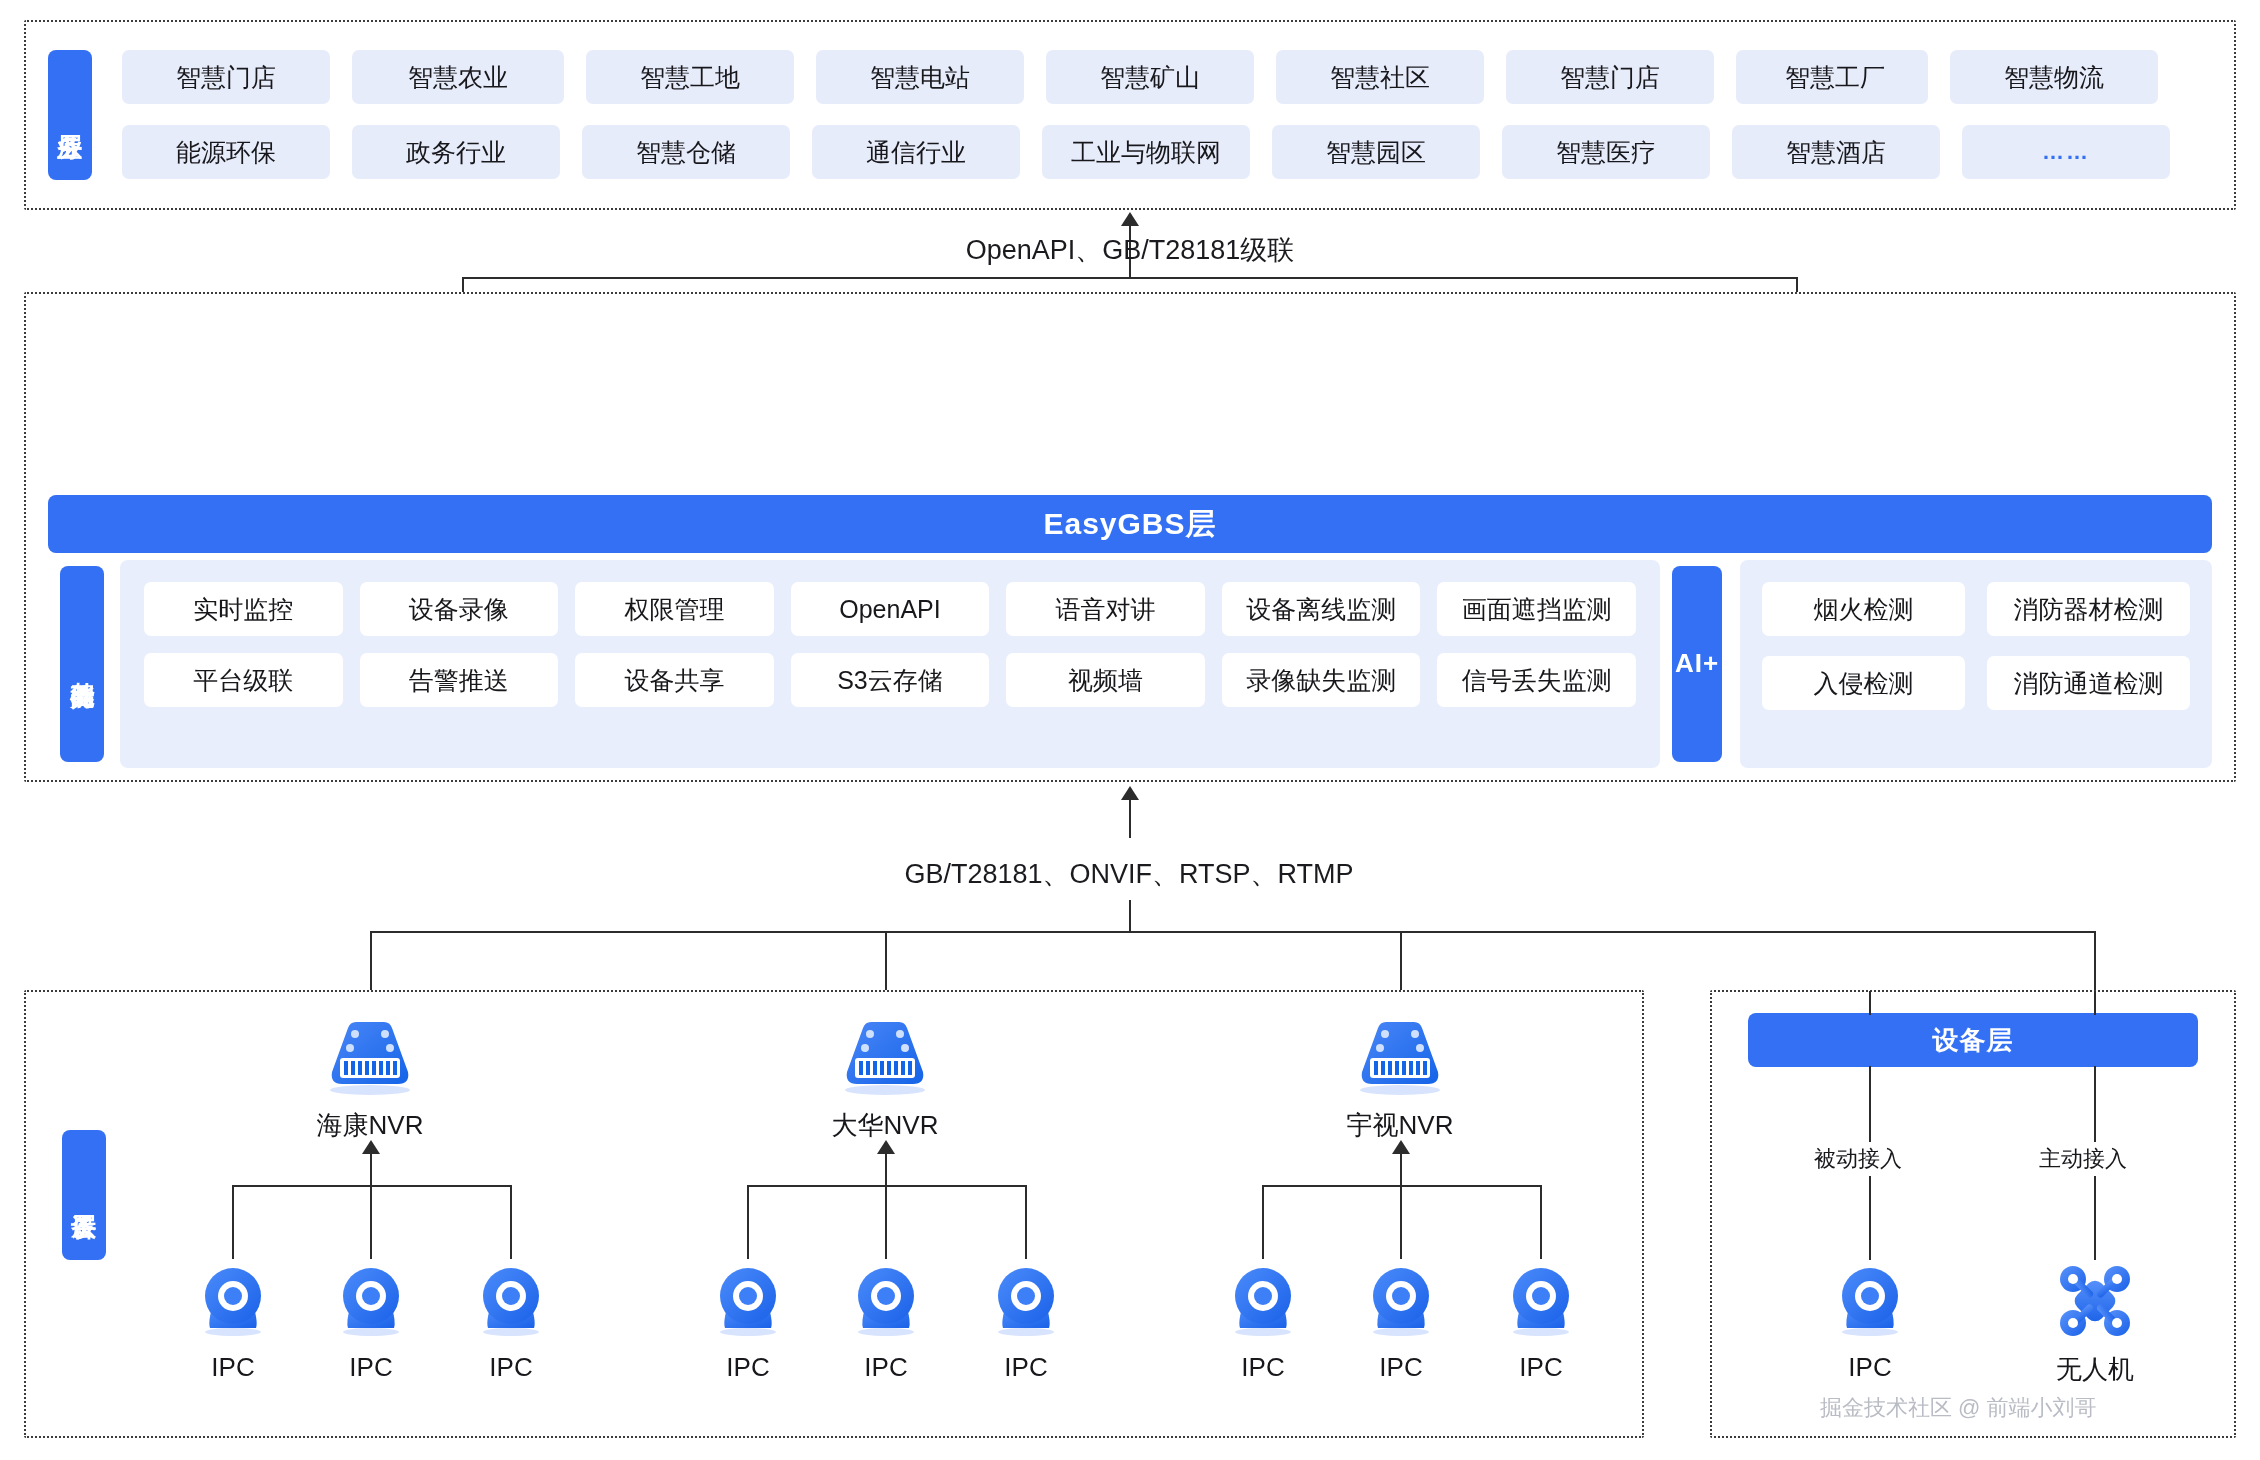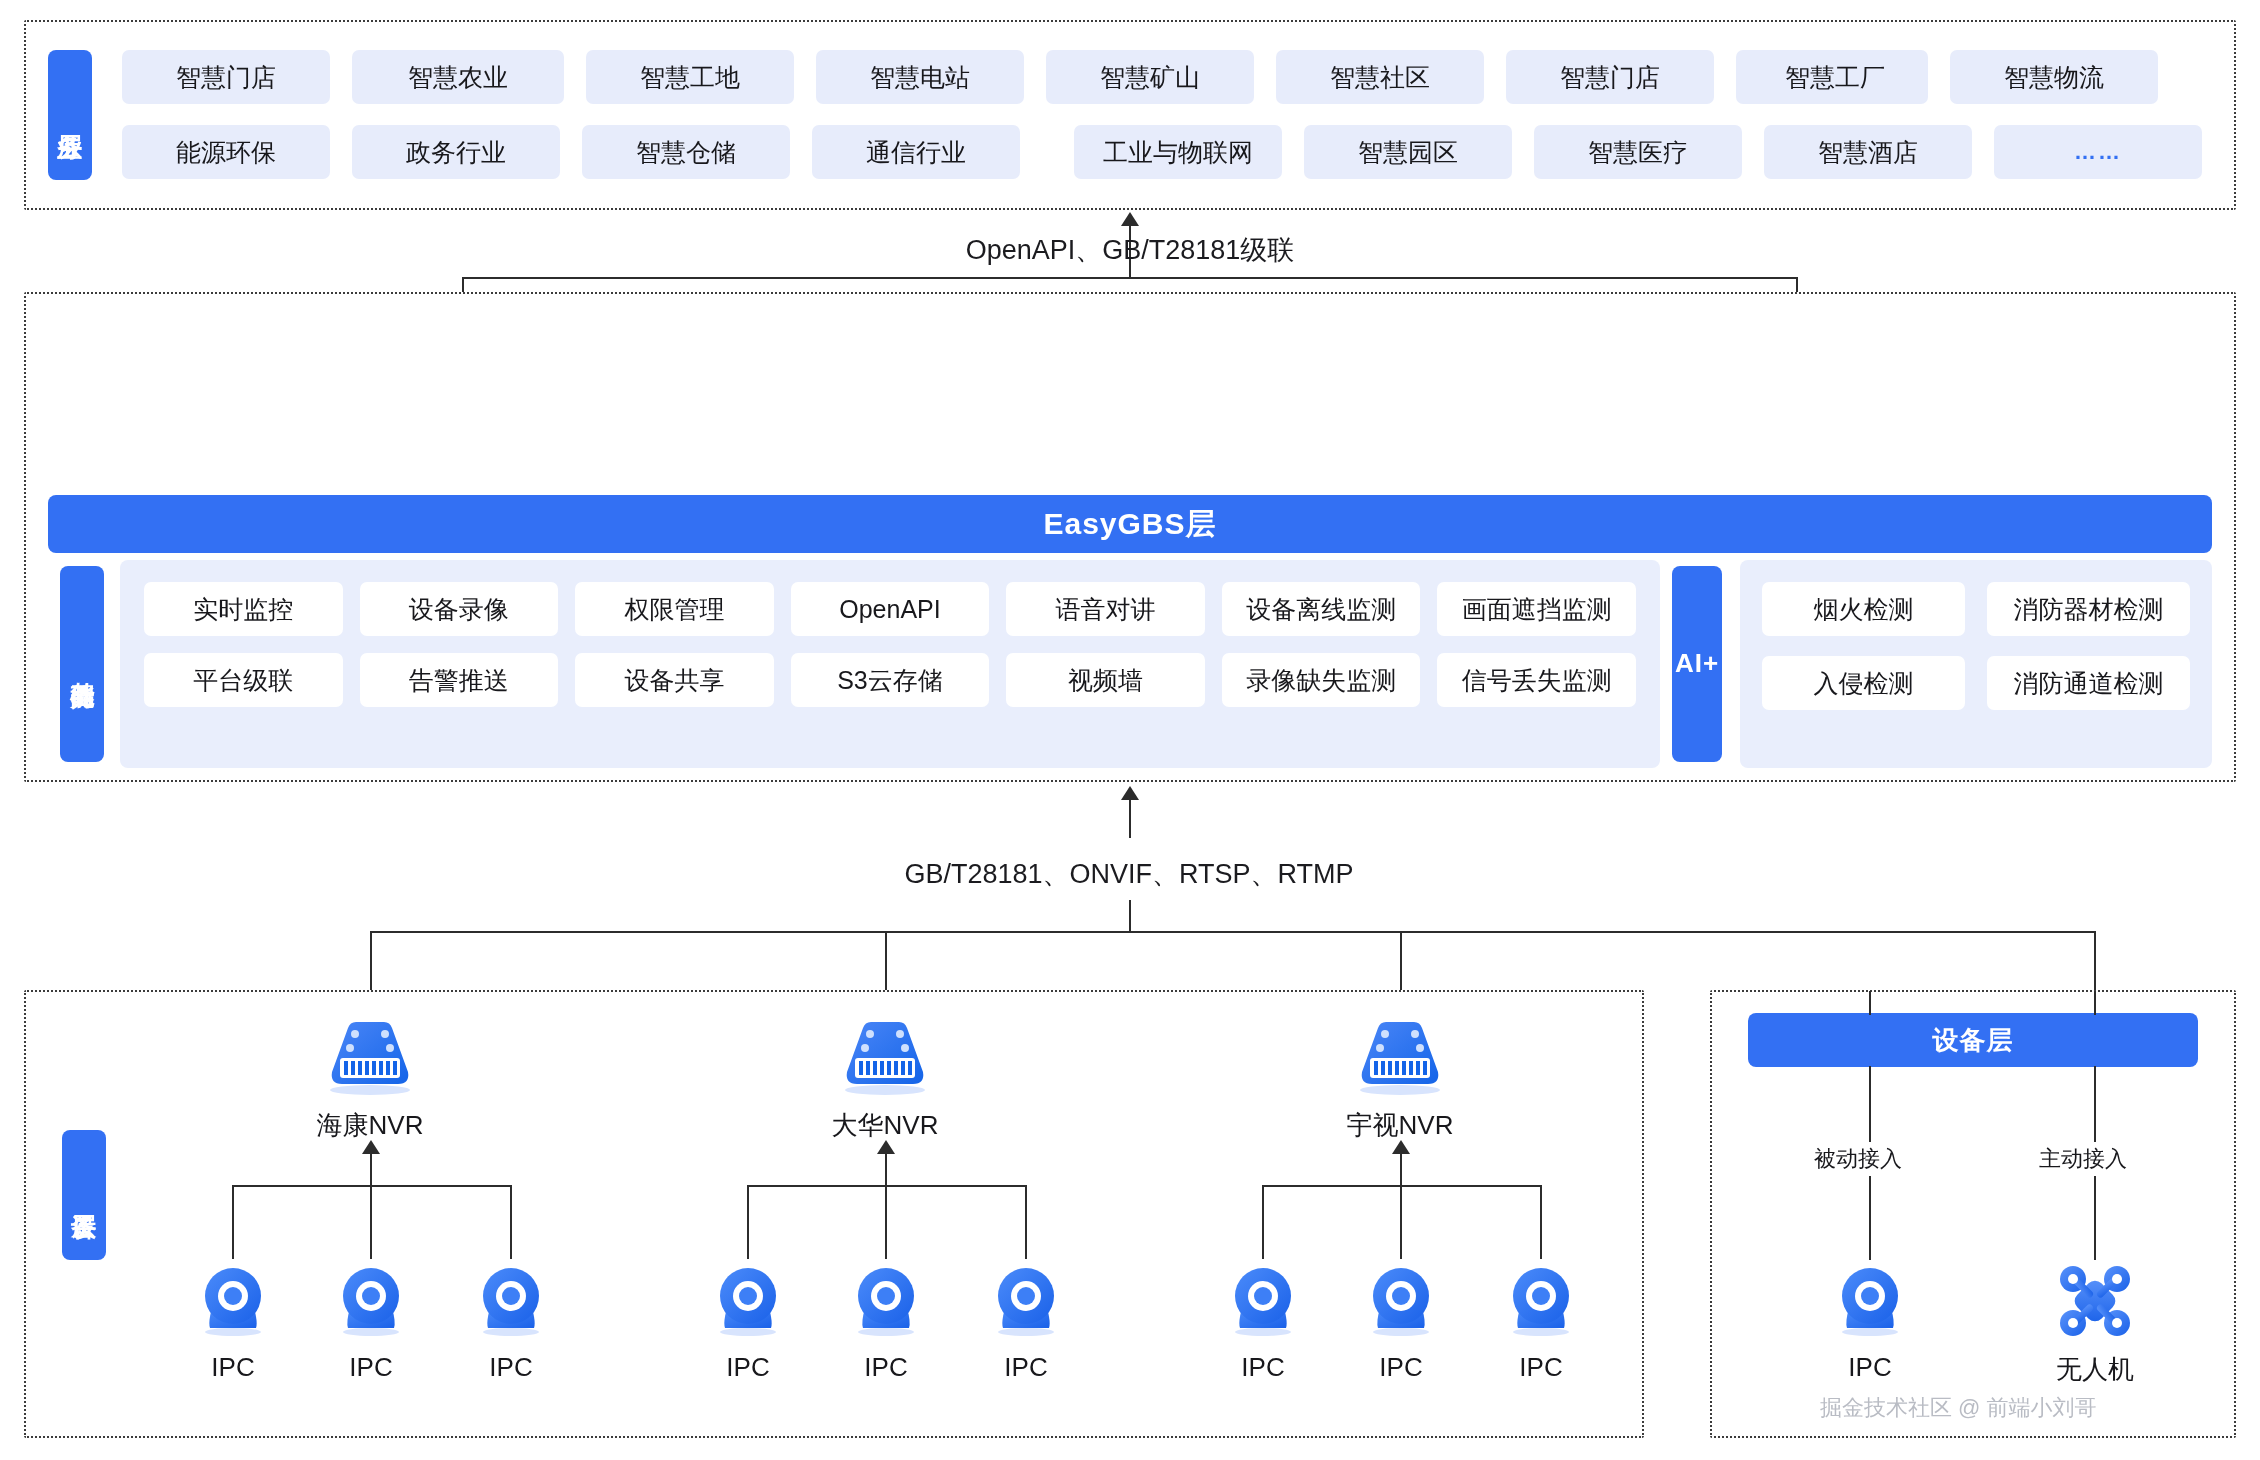--- a/index.html
+++ b/index.html
@@ -155,21 +155,21 @@
     <div class="chip" style="width:208px;">智慧门店</div>
     <div class="chip" style="width:192px;padding-left:6px;">智慧工厂</div>
     <div class="chip" style="width:208px;">智慧物流</div>
   </div>
 
   <div class="chip-row" style="left:122px; top:125px; width:2090px; gap:22px;">
     <div class="chip" style="width:208px;">能源环保</div>
     <div class="chip" style="width:208px;">政务行业</div>
     <div class="chip" style="width:208px;">智慧仓储</div>
     <div class="chip" style="width:208px;">通信行业</div>
-    <div class="chip" style="width:208px;margin-left:32px;">工业与物联网</div>
+    <div class="chip" style="width:208px;">工业与物联网</div>
     <div class="chip" style="width:208px;">智慧园区</div>
     <div class="chip" style="width:208px;">智慧医疗</div>
     <div class="chip" style="width:208px;">智慧酒店</div>
     <div class="chip" style="width:208px;">
       <span class="dots">……</span>
     </div>
   </div>
 
   <div class="arrow-up" style="left:1121px; top:212px;"></div>
   <div class="line-v" style="left:1129px; top:224px; height:44px;"></div>

